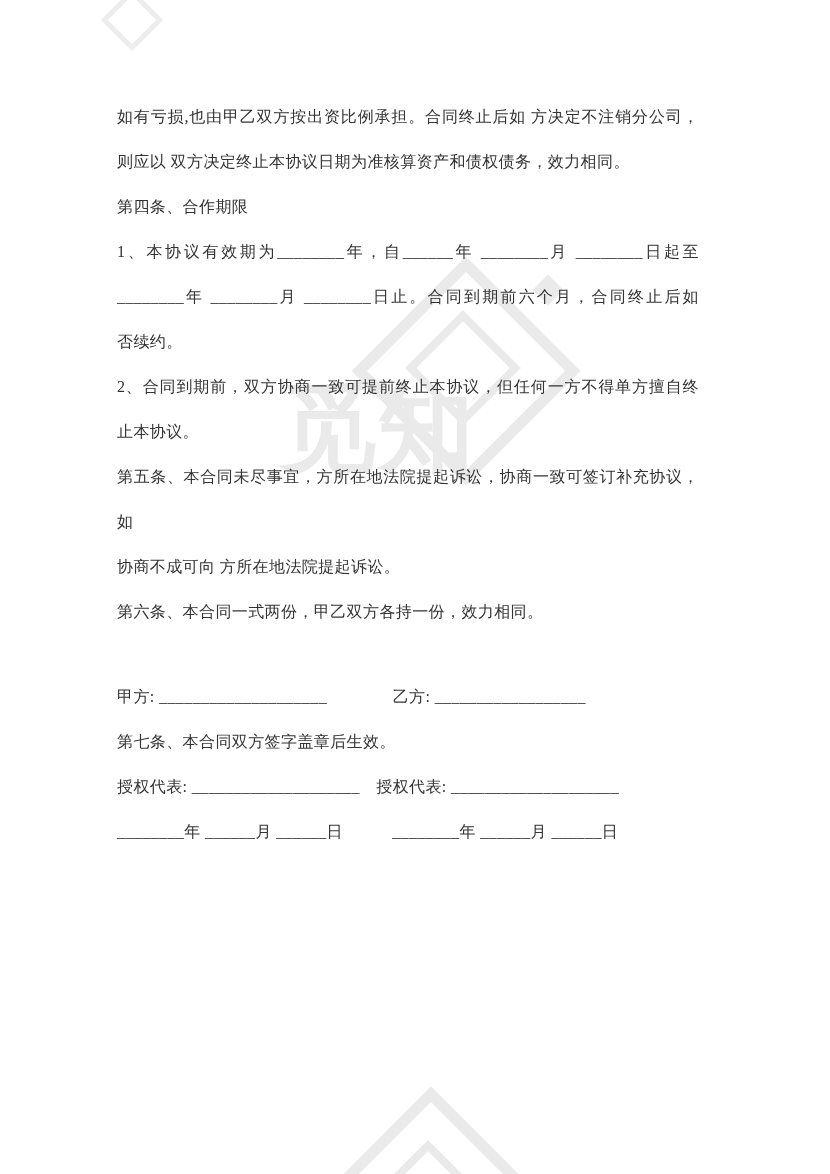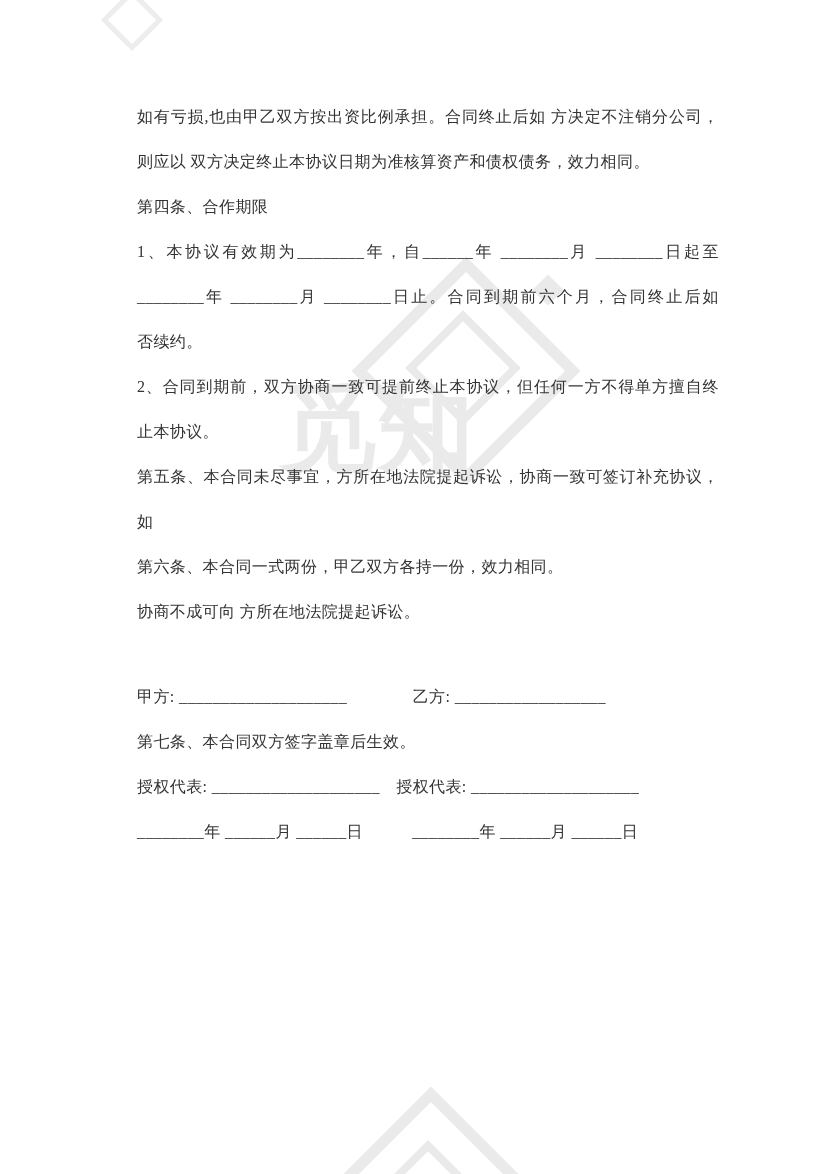--- a/index.html
+++ b/index.html
@@ -11,21 +11,21 @@
     position: relative;
     width: 830px;
     height: 1174px;
     margin: 0 auto;
     background: #ffffff;
     overflow: hidden;
     font-family: "Liberation Serif", "DejaVu Serif", serif;
   }
   .content {
     position: absolute;
-    left: 137px;
+    left: 117px;
     top: 94px;
     width: 582px;
   }
   .line {
     font-size: 16px;
     line-height: 45px;
     color: #333333;
     letter-spacing: 0.4px;
     white-space: pre-wrap;
   }
@@ -99,21 +99,21 @@
   <div class="content" id="doc-content">
       <div class="line fill">如有亏损,也由甲乙双方按出资比例承担。合同终止后如 方决定不注销分公司，</div>
       <div class="line">则应以 双方决定终止本协议日期为准核算资产和债权债务，效力相同。</div>
       <div class="line">第四条、合作期限</div>
       <div class="line fill">1、本协议有效期为________年，自______年 ________月 ________日起至</div>
       <div class="line fill">________年 ________月 ________日止。合同到期前六个月，合同终止后如</div>
       <div class="line">否续约。</div>
       <div class="line fill">2、合同到期前，双方协商一致可提前终止本协议，但任何一方不得单方擅自终</div>
       <div class="line">止本协议。</div>
       <div class="line fill">第五条、本合同未尽事宜，方所在地法院提起诉讼，协商一致可签订补充协议，如</div>
+      <div class="line">协商不成可向 方所在地法院提起诉讼。</div>
       <div class="line">第六条、本合同一式两份，甲乙双方各持一份，效力相同。</div>
-      <div class="line">协商不成可向 方所在地法院提起诉讼。</div>
       <div class="line signature-gap">甲方: ____________________　　　　乙方: __________________</div>
       <div class="line">第七条、本合同双方签字盖章后生效。</div>
       <div class="line">授权代表: ____________________　授权代表: ____________________</div>
       <div class="line">________年 ______月 ______日　　　________年 ______月 ______日</div>
     </div>
 
 </div>
 
 </body></html>

